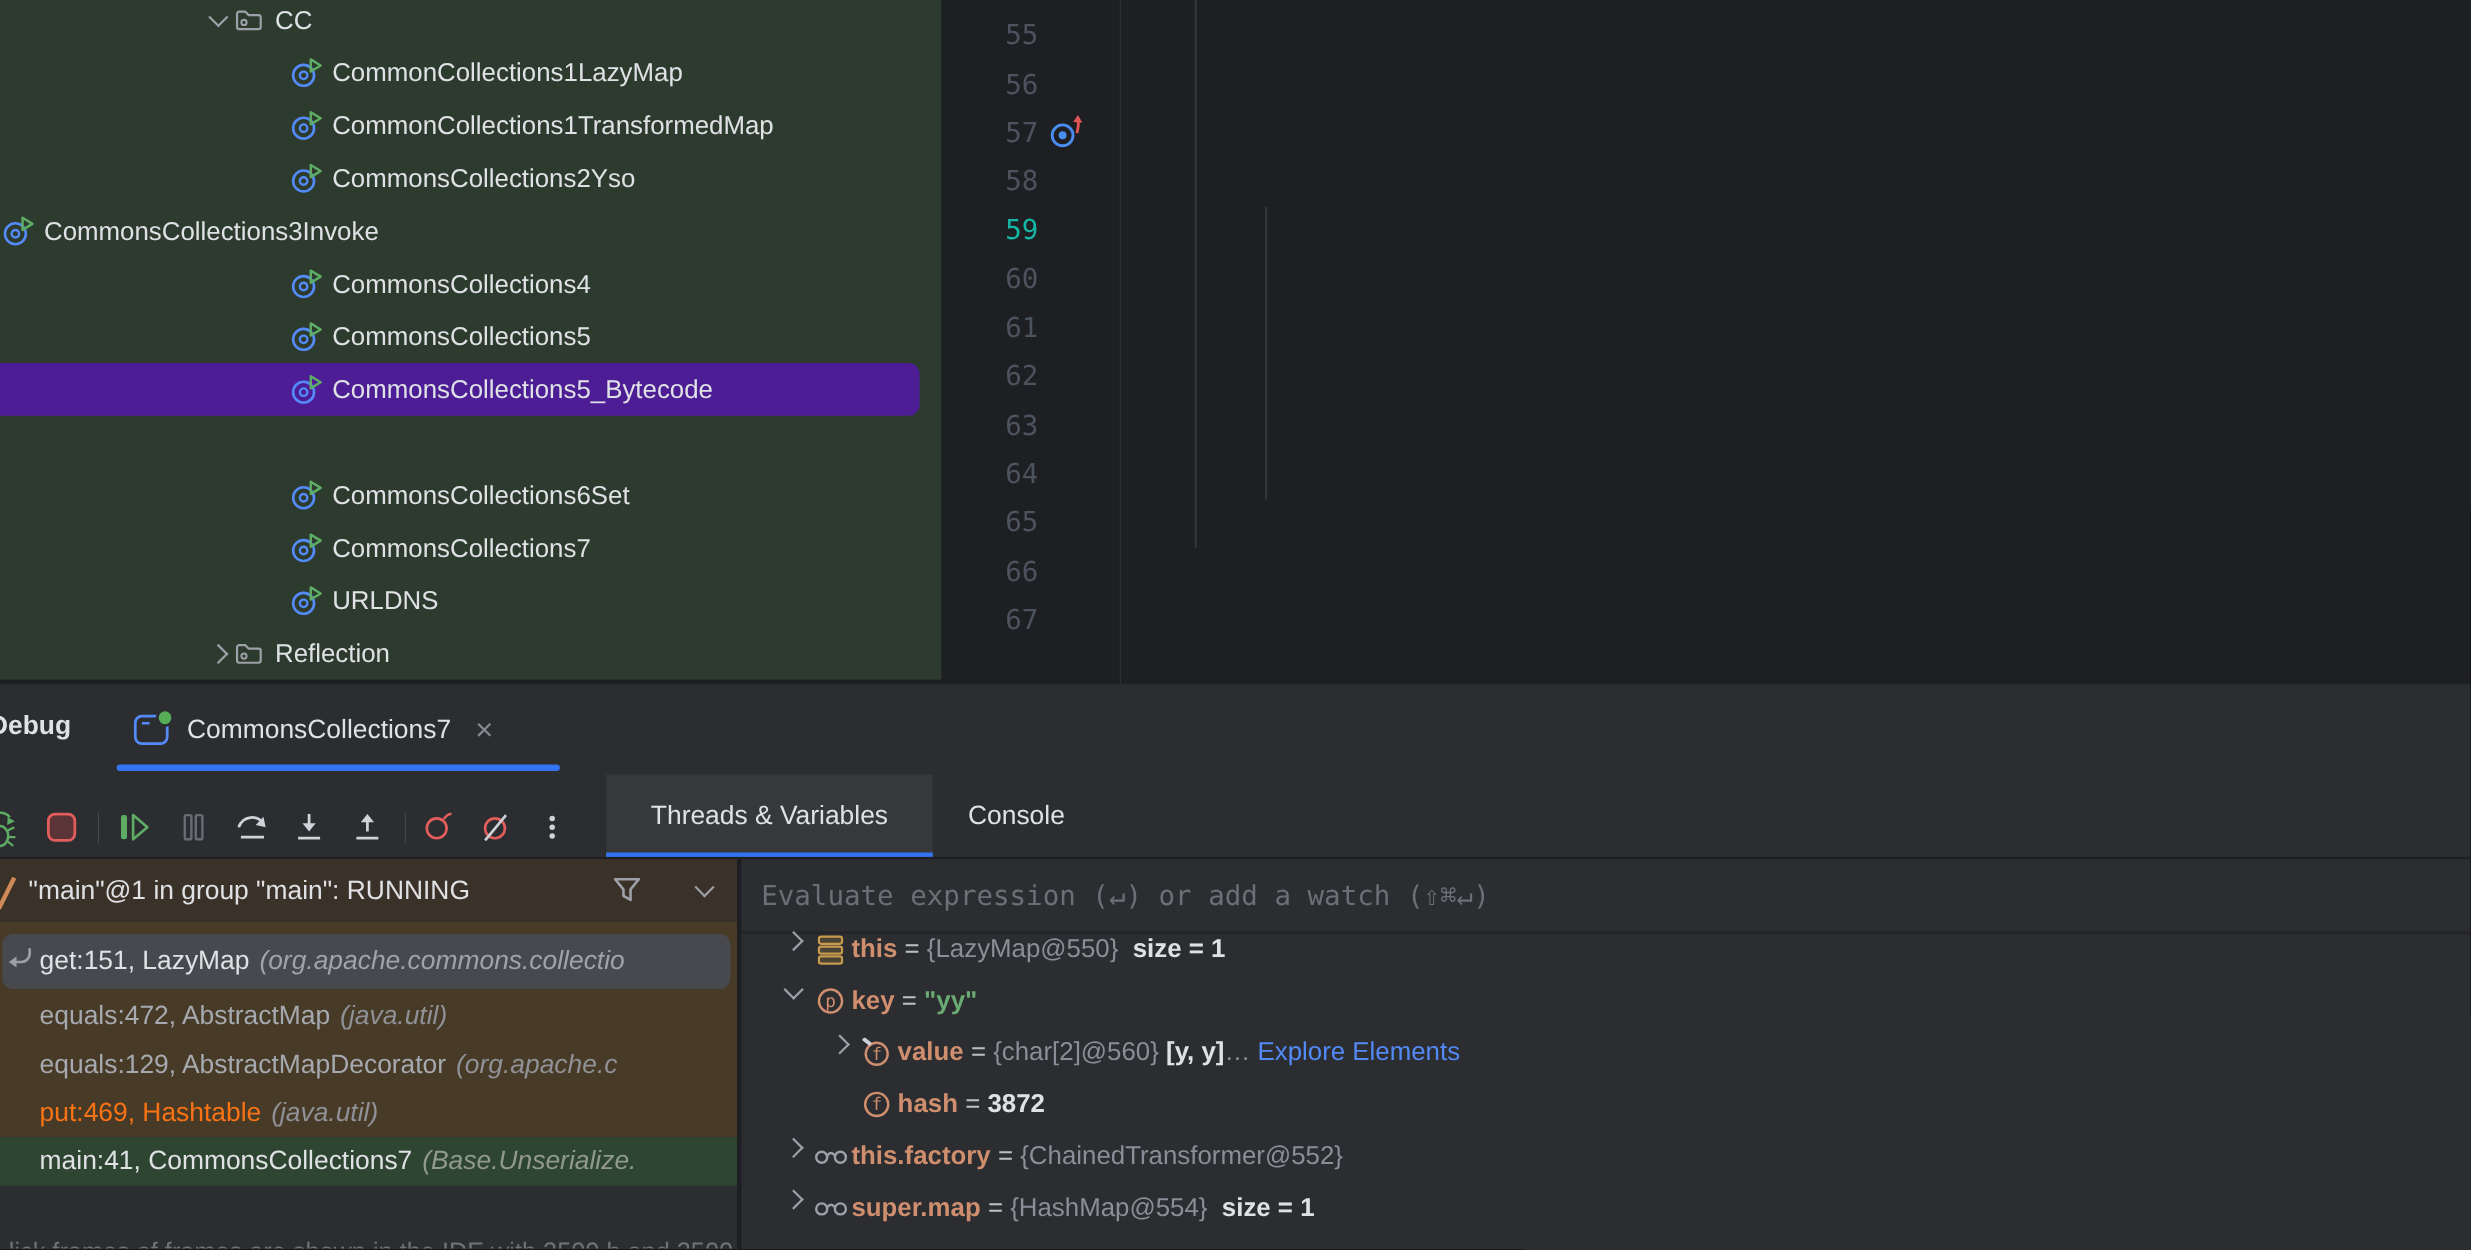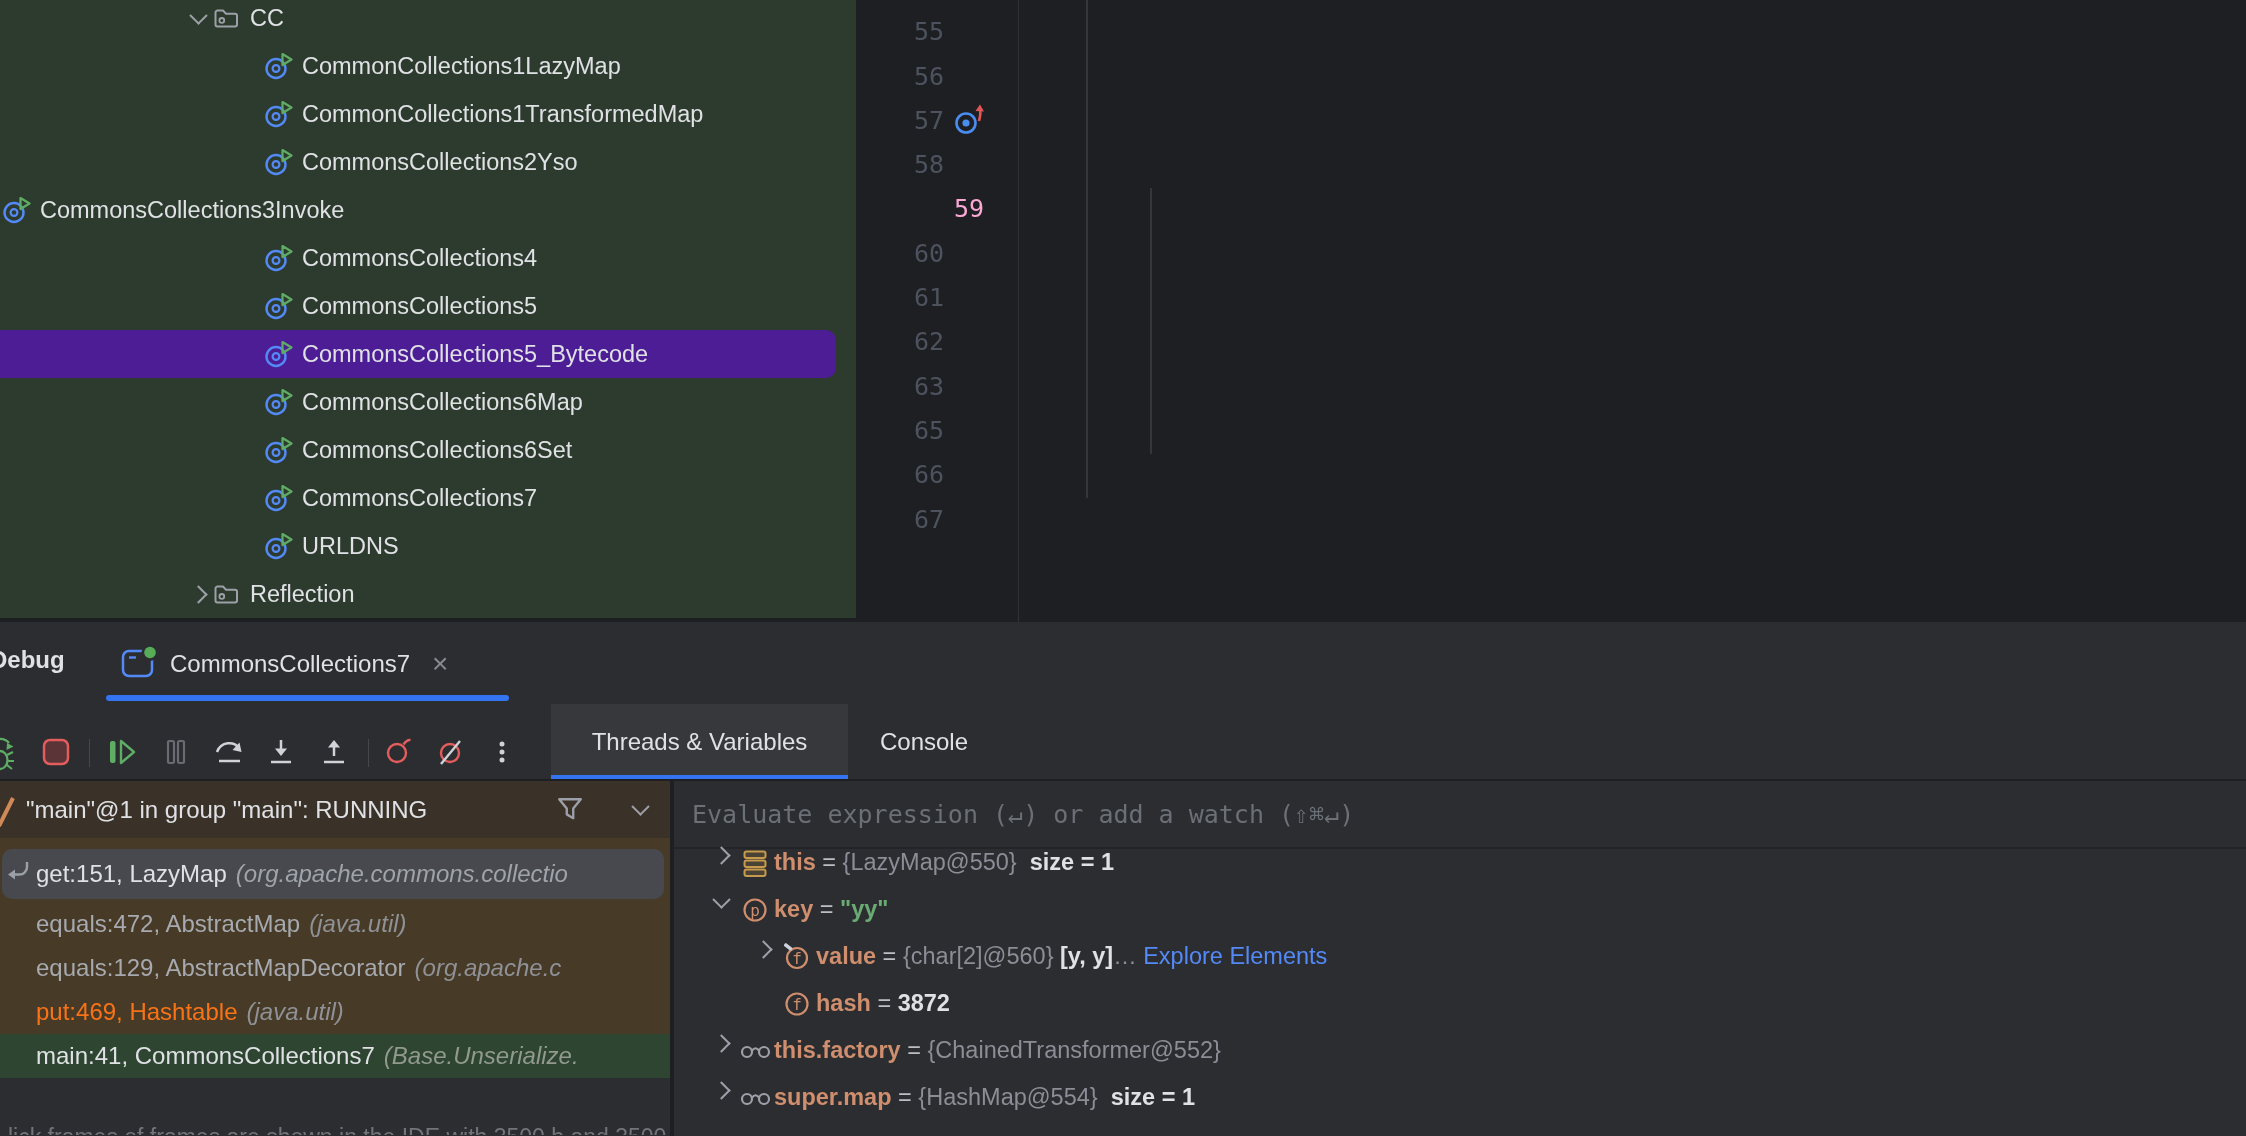--- a/index.html
+++ b/index.html
@@ -20,21 +20,21 @@
   
   #editor{left:856px;top:0;width:1154px;height:622px;background:#1e1f22;overflow:hidden;}
   .guide{position:absolute;width:2px;background:#33363b;z-index:1;}
   #gutterline{position:absolute;left:162px;top:0;width:1px;height:622px;background:#2f3236;z-index:1;}
   #lines{position:absolute;left:0;top:-34px;right:0;z-index:2;}
   .crow{display:flex;height:44.3px;line-height:44.3px;font-family:"DejaVu Sans Mono",monospace;
         font-size:27px;white-space:pre;}
   .lnum{width:88px;text-align:right;color:#4d535e;font-size:25px;flex:none;}
   .gslot{width:66px;flex:none;position:relative;}
   .gslot svg{position:absolute;left:8px;top:3px;}
-  .crow.cur .lnum{color:#f9a8d4;margin-left:40px;}
+  .crow.cur .lnum{color:#14b8a6;}
   
   #debug{left:0;top:622px;width:2246px;height:514px;background:#2b2d30;overflow:hidden;}
   #dbg-title{left:-10px;top:24px;font-size:24px;font-weight:700;}
   #session-tab{left:120px;top:20px;height:44px;display:flex;align-items:center;cursor:pointer;}
   #session-label{margin-left:12px;font-size:24px;}
   #session-close{margin-left:22px;font-size:28px;color:#868a90;line-height:28px;}
   #session-underline{left:106px;top:73px;width:403px;height:6px;background:#3574f0;border-radius:3px;}
   .sep{position:absolute;top:117px;width:1px;height:28px;background:#45474b;}
   .tbico{position:absolute;top:114px;width:32px;height:34px;cursor:pointer;}
   .vtab{position:absolute;top:82px;height:76px;display:flex;align-items:center;justify-content:center;
@@ -148,30 +148,20 @@
       <div class="trow selected" style="top: 330px; padding-left: 262px;">
         <span class="icobox">
           <svg width="29" height="30" viewBox="0 0 29 30">
             <circle cx="12" cy="17.5" r="9.5" fill="none" stroke="#548af7" stroke-width="2.4"></circle>
             <circle cx="12" cy="17.5" r="3.4" fill="none" stroke="#548af7" stroke-width="2.2"></circle>
             <polygon points="18.5,3 27.5,8.5 18.5,14" fill="none" stroke="#5fad65" stroke-width="2.2" stroke-linejoin="round"></polygon>
           </svg>
         </span>
         <span class="tlabel">CommonsCollections5_Bytecode</span>
       </div>
-      <div class="trow" style="top: 378px; padding-left: 262px;">
-        <span class="icobox">
-          <svg width="29" height="30" viewBox="0 0 29 30">
-            <circle cx="12" cy="17.5" r="9.5" fill="none" stroke="#548af7" stroke-width="2.4"></circle>
-            <circle cx="12" cy="17.5" r="3.4" fill="none" stroke="#548af7" stroke-width="2.2"></circle>
-            <polygon points="18.5,3 27.5,8.5 18.5,14" fill="none" stroke="#5fad65" stroke-width="2.2" stroke-linejoin="round"></polygon>
-          </svg>
-        </span>
-        <span class="tlabel">CommonsCollections6Map</span>
-      </div>
       <div class="trow" style="top: 426px; padding-left: 262px;">
         <span class="icobox">
           <svg width="29" height="30" viewBox="0 0 29 30">
             <circle cx="12" cy="17.5" r="9.5" fill="none" stroke="#548af7" stroke-width="2.4"></circle>
             <circle cx="12" cy="17.5" r="3.4" fill="none" stroke="#548af7" stroke-width="2.2"></circle>
             <polygon points="18.5,3 27.5,8.5 18.5,14" fill="none" stroke="#5fad65" stroke-width="2.2" stroke-linejoin="round"></polygon>
           </svg>
         </span>
         <span class="tlabel">CommonsCollections6Set</span>
       </div>
@@ -223,20 +213,21 @@
               <circle cx="14" cy="21" r="3.6" fill="#4a8df0"></circle>
               <path d="M27,19 Q29,12 28,7" fill="none" stroke="#e05555" stroke-width="2.6"></path>
               <polygon points="23.5,9 28,2.5 32,9.5" fill="#e05555"></polygon>
             </svg></span></div>
         <div class="crow"><span class="lnum">58</span><span class="gslot"></span></div>
         <div class="crow cur"><span class="lnum">59</span><span class="gslot"></span></div>
         <div class="crow"><span class="lnum">60</span><span class="gslot"></span></div>
         <div class="crow"><span class="lnum">61</span><span class="gslot"></span></div>
         <div class="crow"><span class="lnum">62</span><span class="gslot"></span></div>
         <div class="crow"><span class="lnum">63</span><span class="gslot"></span></div>
+        <div class="crow"><span class="lnum">64</span><span class="gslot"></span></div>
         <div class="crow"><span class="lnum">65</span><span class="gslot"></span></div>
         <div class="crow"><span class="lnum">66</span><span class="gslot"></span></div>
         <div class="crow"><span class="lnum">67</span><span class="gslot"></span></div>
       </div>
   </div>
 
   <div id="debug" class="a">
 
     <div id="dbg-title" class="a">Debug</div>
 

